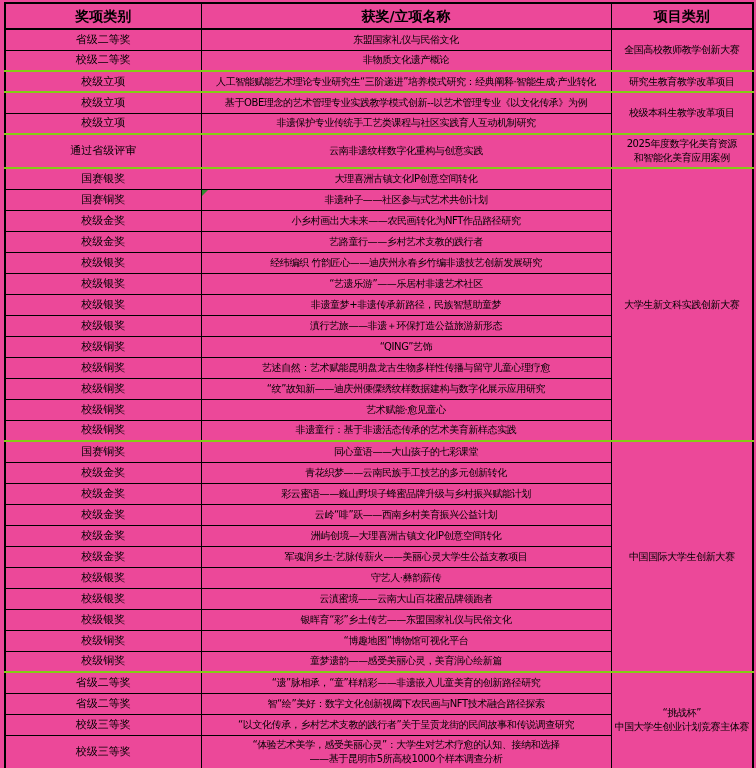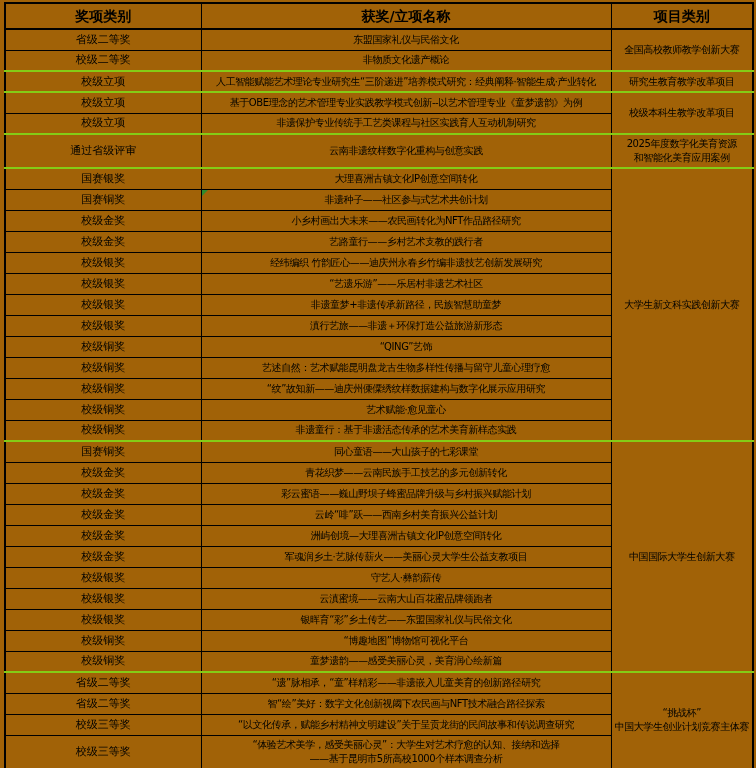--- a/index.html
+++ b/index.html
@@ -8,21 +8,21 @@
     background: #ffffff;
     width: 756px;
     font-family: "DejaVu Sans", sans-serif;
     color: #000;
   }
   .page {
     width: 756px;
     height: 768px;
     box-sizing: border-box;
     padding: 2px 4px;
-    background: #a16207;
+    background: #ec4899;
   }
   table.awards {
     border-collapse: collapse;
     table-layout: fixed;
     width: 748px;
     border: 2px solid #000;
   }
   col.c1 { width: 196px; }
   col.c2 { width: 410px; }
   col.c3 { width: 142px; }
@@ -96,21 +96,21 @@
           <td class="award-cell">校级二等奖</td>
           <td class="name-cell">非物质文化遗产概论</td>
         </tr>
         <tr class="group-start">
           <td class="award-cell">校级立项</td>
           <td class="name-cell">人工智能赋能艺术理论专业研究生“三阶递进”培养模式研究：经典阐释·智能生成·产业转化</td>
           <td class="category-cell" rowspan="1">研究生教育教学改革项目</td>
         </tr>
         <tr class="group-start">
           <td class="award-cell">校级立项</td>
-          <td class="name-cell">基于OBE理念的艺术管理专业实践教学模式创新--以艺术管理专业《童梦遗韵》为例</td>
+          <td class="name-cell">基于OBE理念的艺术管理专业实践教学模式创新--以艺术管理专业《以文化传承》为例</td>
           <td class="category-cell" rowspan="2">校级本科生教学改革项目</td>
         </tr>
         <tr>
           <td class="award-cell">校级立项</td>
           <td class="name-cell">非遗保护专业传统手工艺类课程与社区实践育人互动机制研究</td>
         </tr>
         <tr class="group-start">
           <td class="award-cell">通过省级评审</td>
           <td class="name-cell">云南非遗纹样数字化重构与创意实践</td>
           <td class="category-cell" rowspan="1">2025年度数字化美育资源
@@ -219,21 +219,21 @@
           <td class="name-cell">“遗”脉相承，“童”样精彩——非遗嵌入儿童美育的创新路径研究</td>
           <td class="category-cell" rowspan="4">“挑战杯”
 中国大学生创业计划竞赛主体赛</td>
         </tr>
         <tr>
           <td class="award-cell">省级二等奖</td>
           <td class="name-cell">智“绘”美好：数字文化创新视阈下农民画与NFT技术融合路径探索</td>
         </tr>
         <tr>
           <td class="award-cell">校级三等奖</td>
-          <td class="name-cell">“以文化传承，赋能乡村精神文明建设”关于呈贡龙街的民间故事和传说调查研究</td>
+          <td class="name-cell">“以文化传承，乡村艺术支教的践行者”关于呈贡龙街的民间故事和传说调查研究</td>
         </tr>
         <tr>
           <td class="award-cell">校级三等奖</td>
           <td class="name-cell">“体验艺术美学，感受美丽心灵”：大学生对艺术疗愈的认知、接纳和选择
 ——基于昆明市5所高校1000个样本调查分析</td>
         </tr>
       </tbody>
   </table>
 </div>
 

